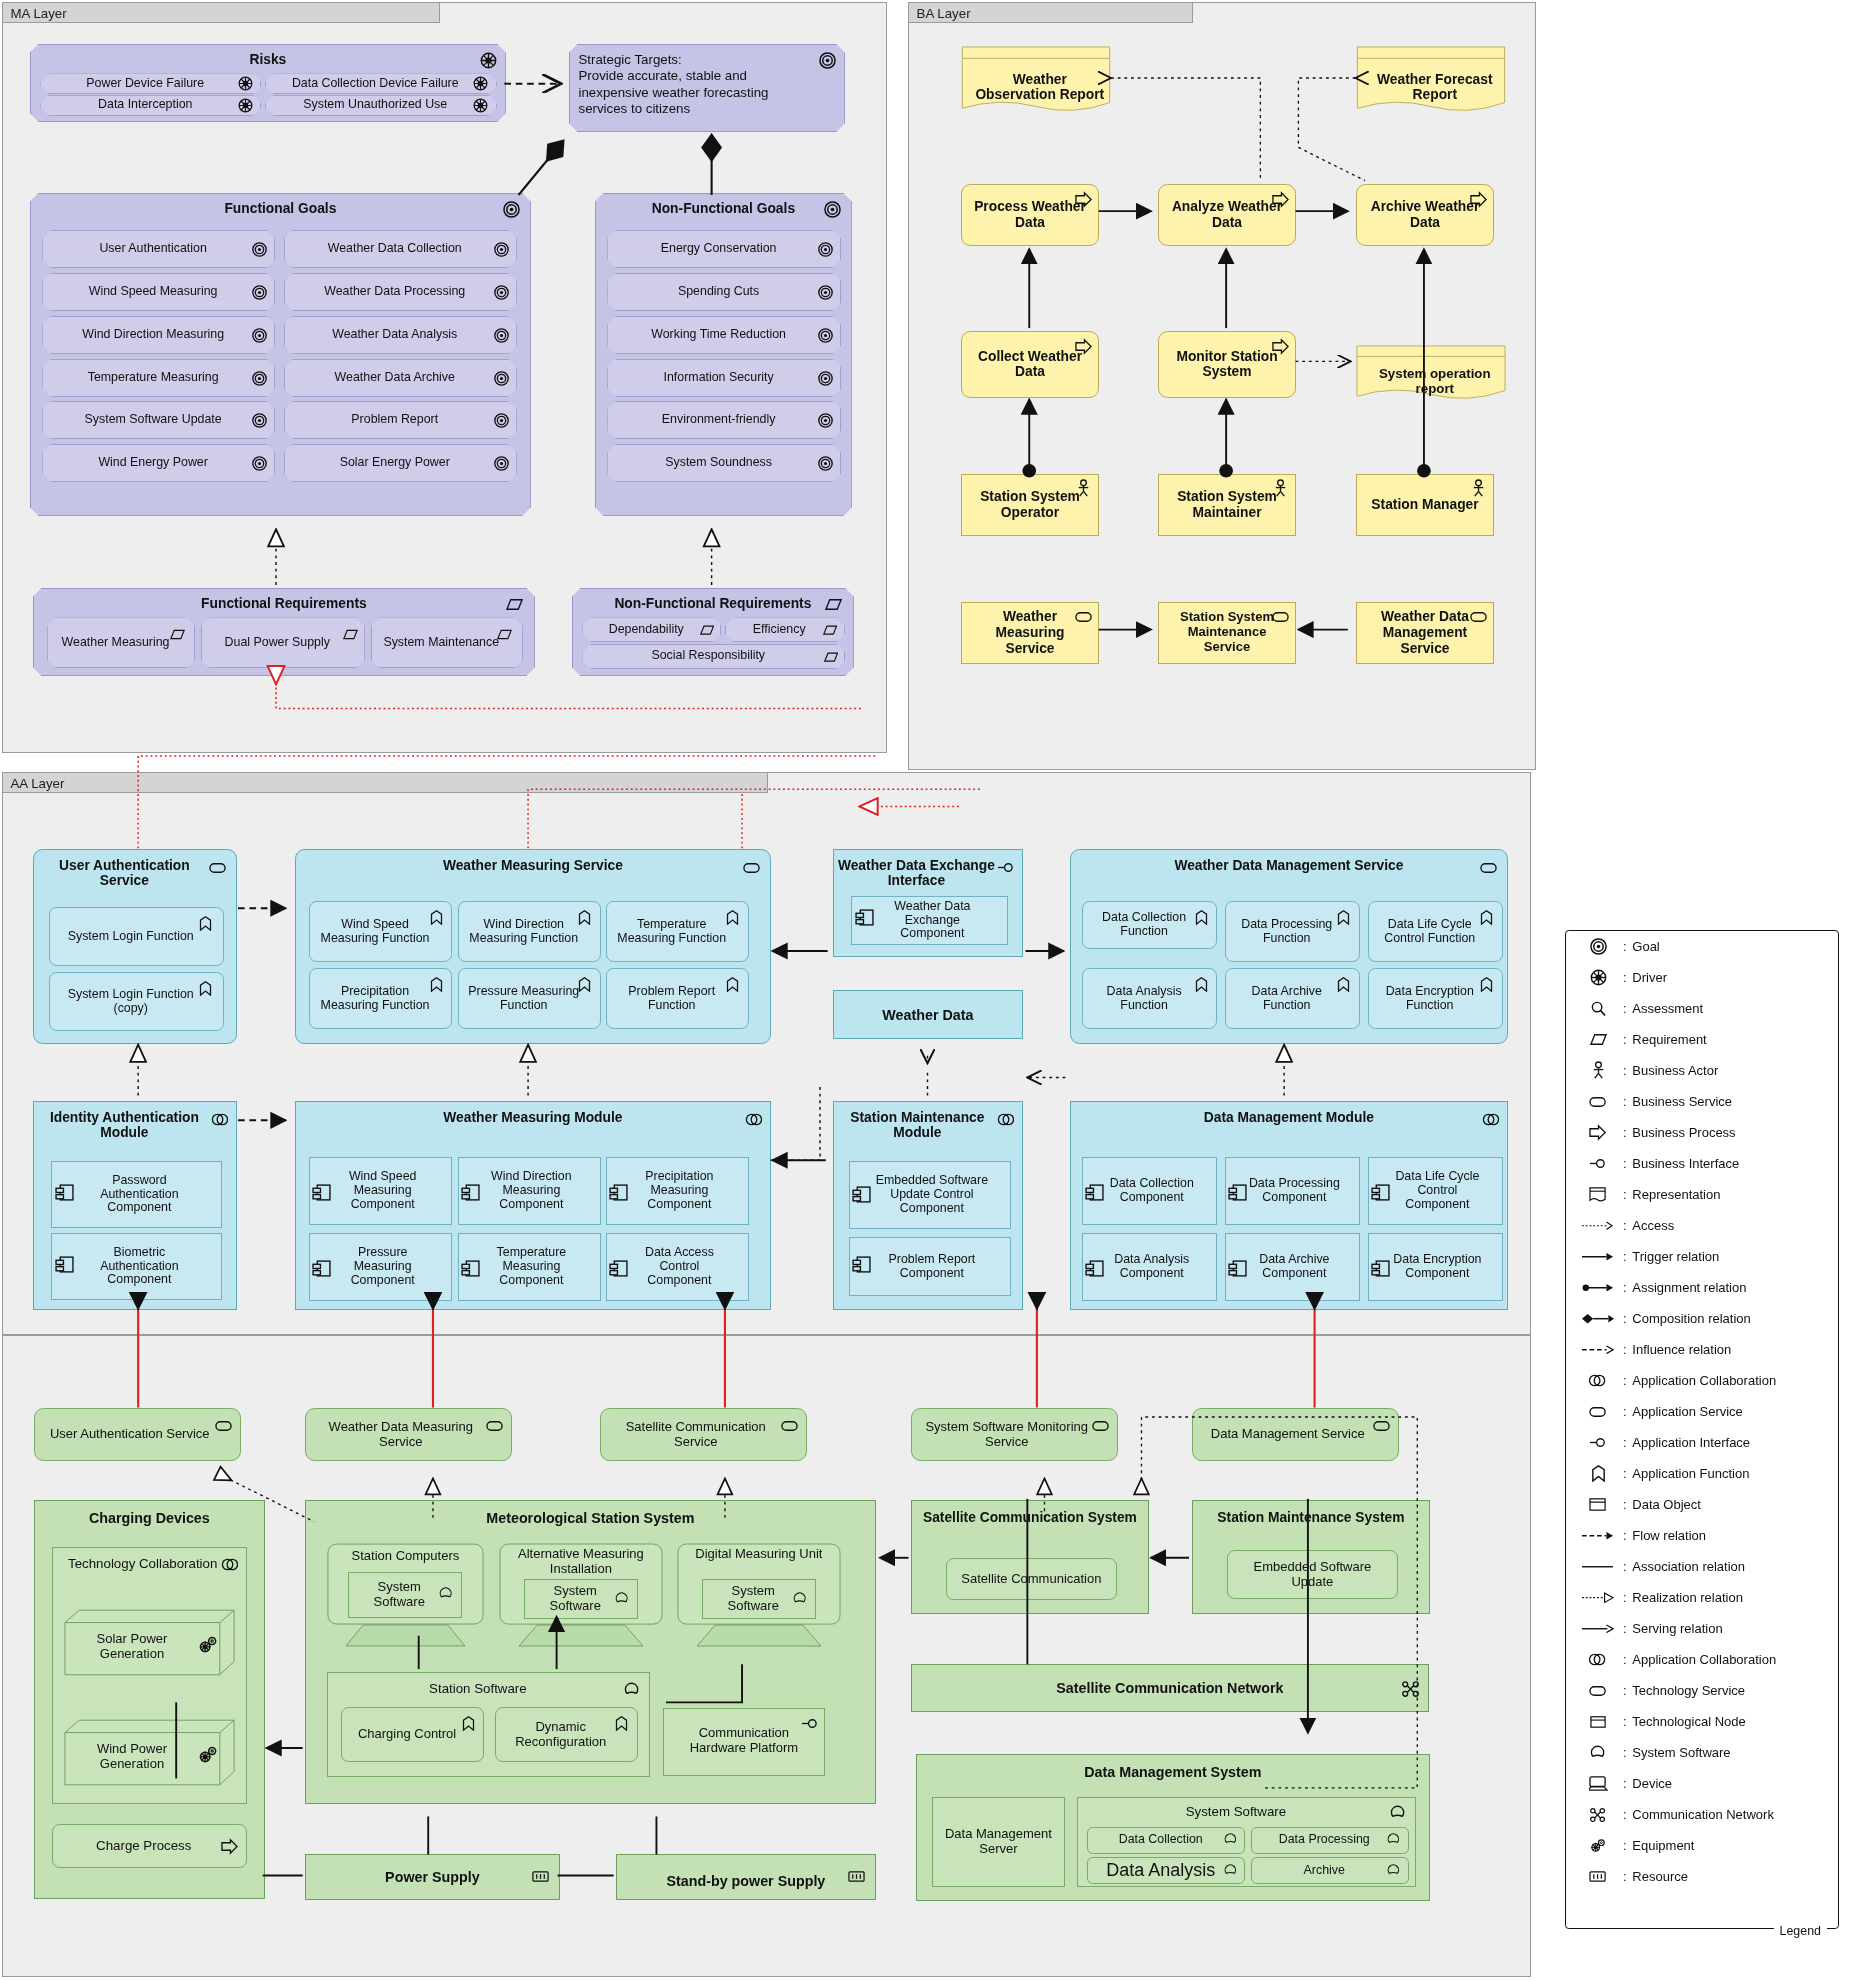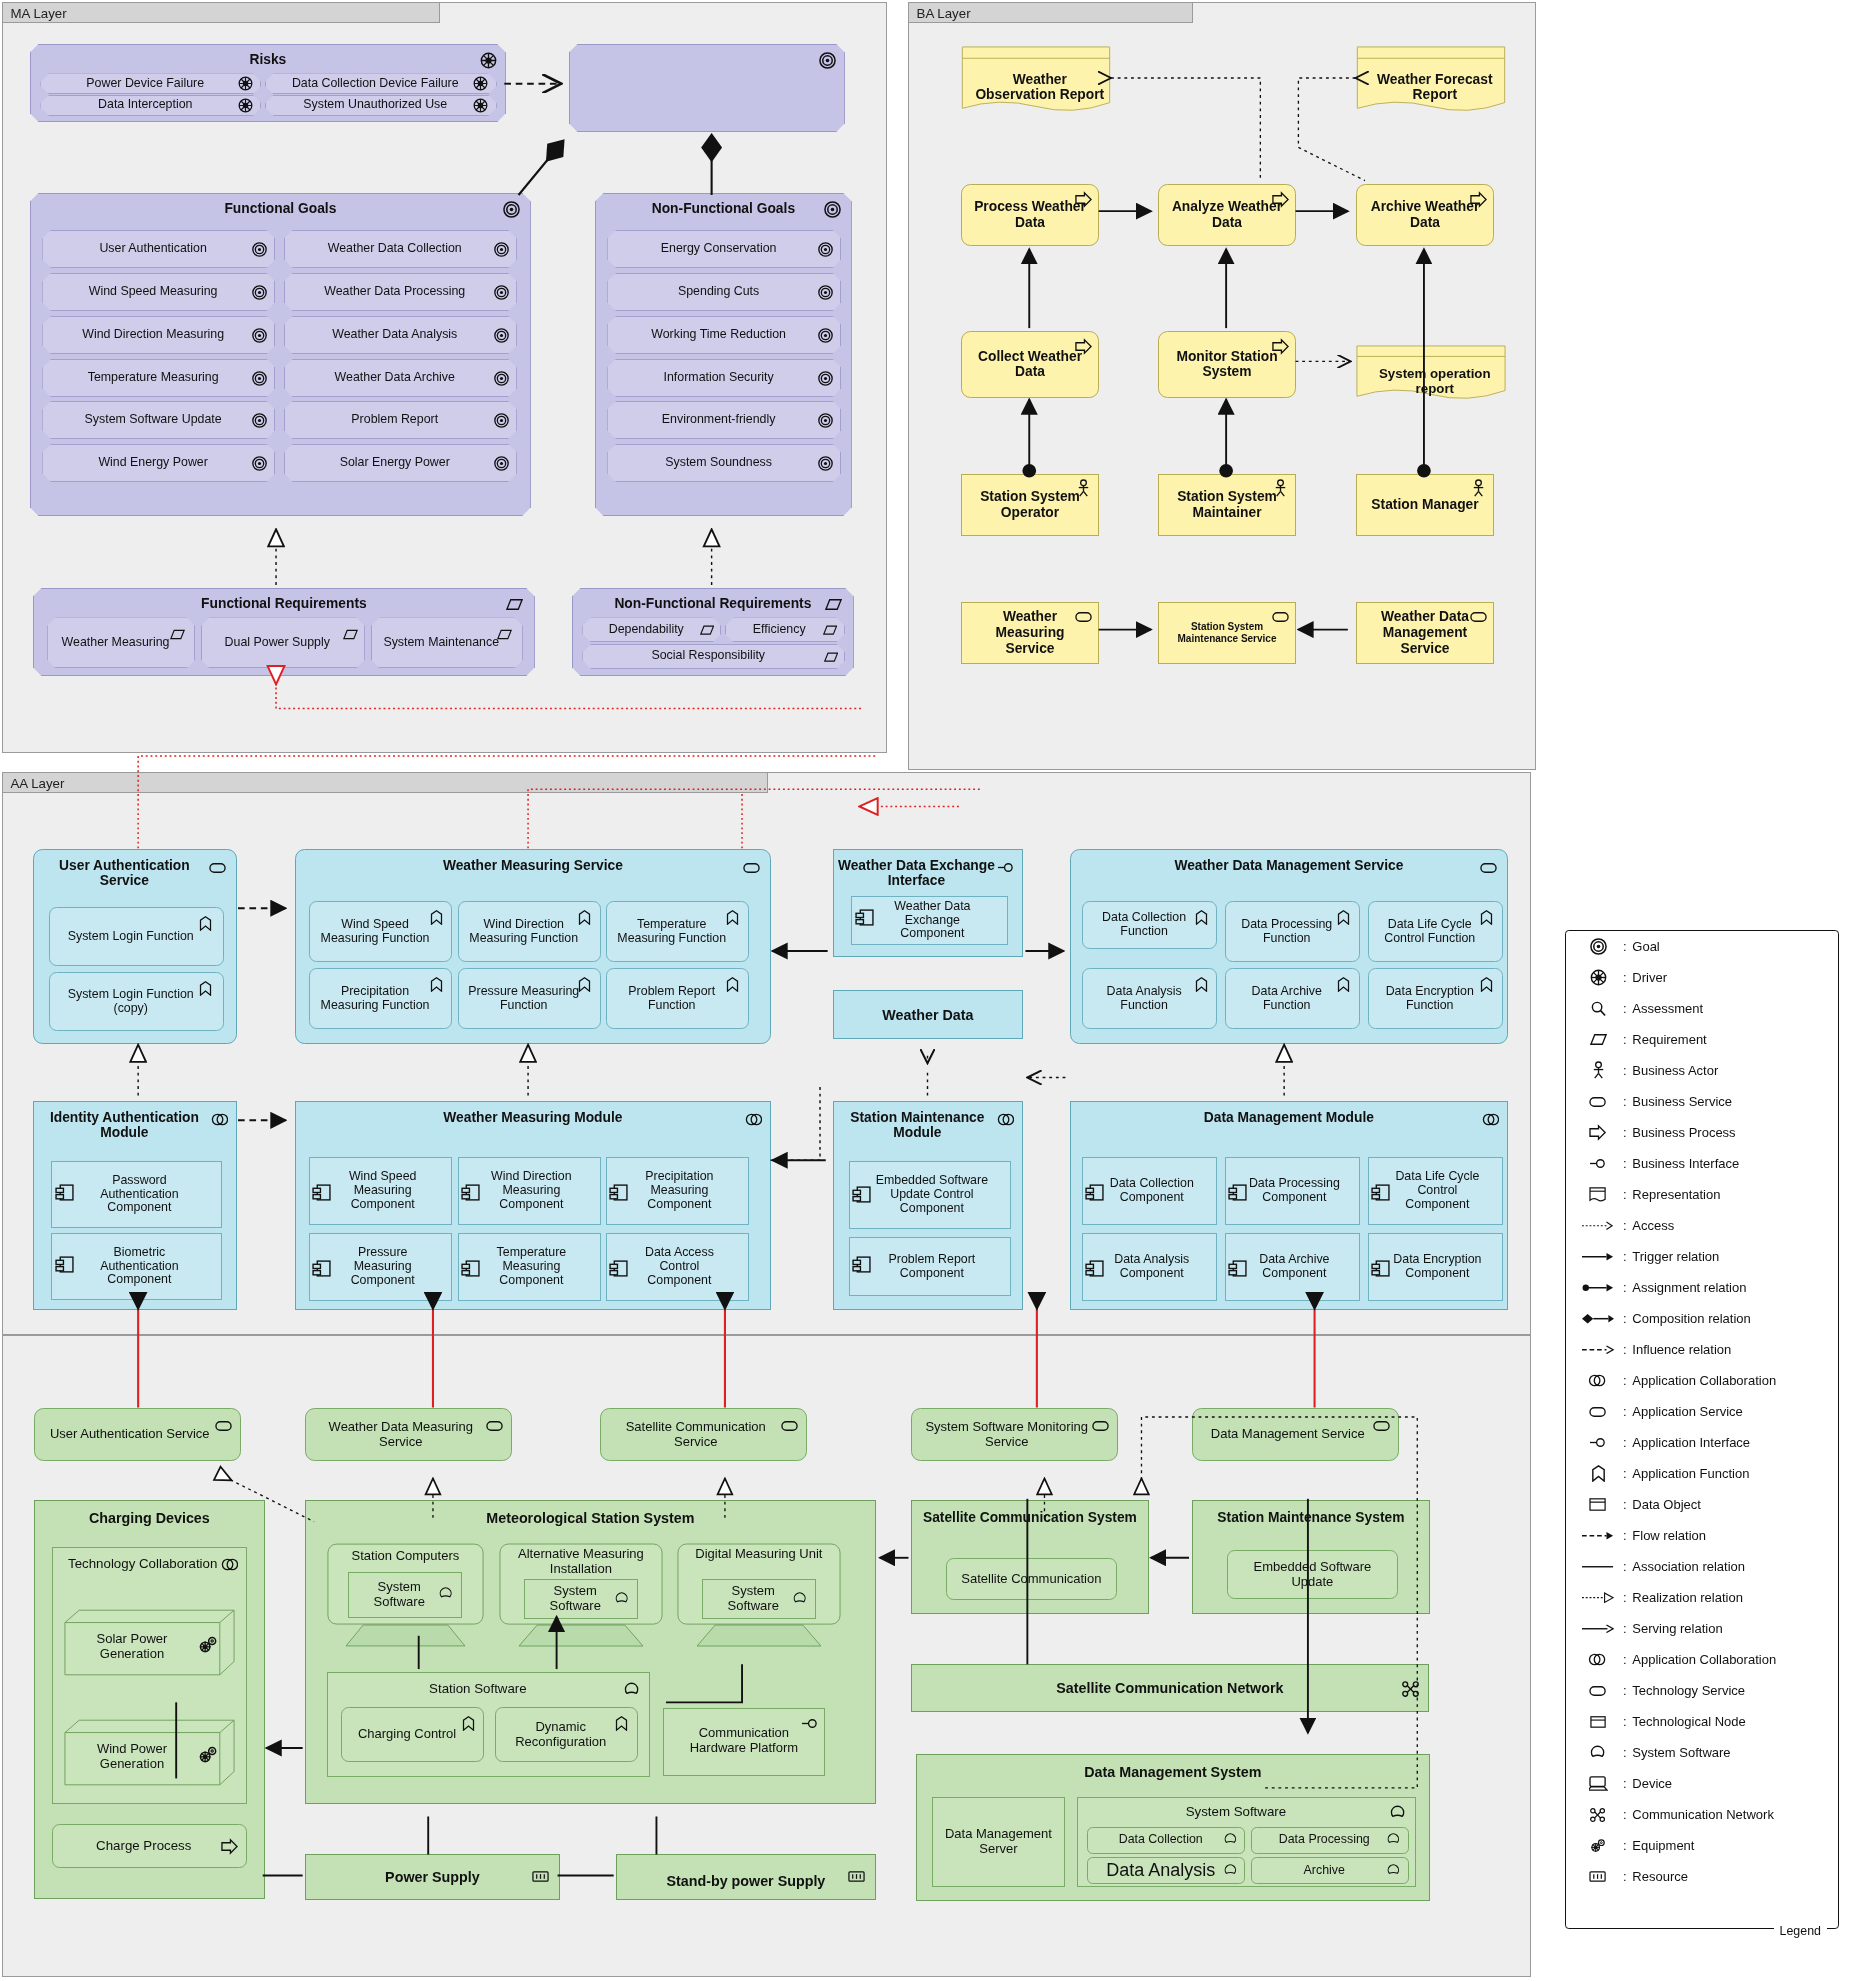--- a/index.html
+++ b/index.html
@@ -199,20 +199,22 @@
       <span class="lbl">System Unauthorized Use</span>
       <div class="ic" style="right:5.7px;top:1.9px;">
           <svg width="15" height="15" viewBox="0 0 18 18">
             <use href="#g-driver"></use>
           </svg>
         </div>
     </div>
   </div>
 
   <div class="mot-grp oct" style="position:absolute;left:566px;top:41px;width:276px;height:88px;">
+    <div style="padding:6.7px 27px 0 8.6px;font-size:13.3px;line-height:1.25;white-space:pre-wrap;text-align:left;width:100%;">Strategic Targets:
+Provide accurate, stable and inexpensive weather forecasting services to citizens</div>
     <div class="ic" style="right:7.6px;top:7.6px;">
         <svg width="17" height="17" viewBox="0 0 18 18">
           <use href="#g-goal"></use>
         </svg>
       </div>
   </div>
 
   <div class="mot-grp oct" style="position:absolute;left:27px;top:190px;width:501px;height:323px;">
     <div class="mot-grp-title">Functional Goals</div>
     <div class="ic" style="right:9.5px;top:7.6px;">
@@ -545,21 +547,21 @@
 
   <div class="biz" style="position:absolute;left:52px;top:599px;width:138px;height:62px;">
     <div class="biz-title" style="font-size:13.8px;">Weather Measuring Service</div>
     <div class="ic" style="right:5.7px;top:4.8px;">
         <svg width="17" height="17" viewBox="0 0 18 18">
           <use href="#g-bsvc"></use>
         </svg>
       </div>
   </div>
   <div class="biz" style="position:absolute;left:249px;top:599px;width:138px;height:62px;">
-    <div class="biz-title" style="font-size:10px;">Station System Maintenance Service</div>
+    <div class="biz-title" style="font-size:13px;">Station System Maintenance Service</div>
     <div class="ic" style="right:5.7px;top:4.8px;">
         <svg width="17" height="17" viewBox="0 0 18 18">
           <use href="#g-bsvc"></use>
         </svg>
       </div>
   </div>
   <div class="biz" style="position:absolute;left:447px;top:599px;width:138px;height:62px;">
     <div class="biz-title" style="font-size:13.8px;">Weather Data Management Service</div>
     <div class="ic" style="right:5.7px;top:4.8px;">
         <svg width="17" height="17" viewBox="0 0 18 18">

